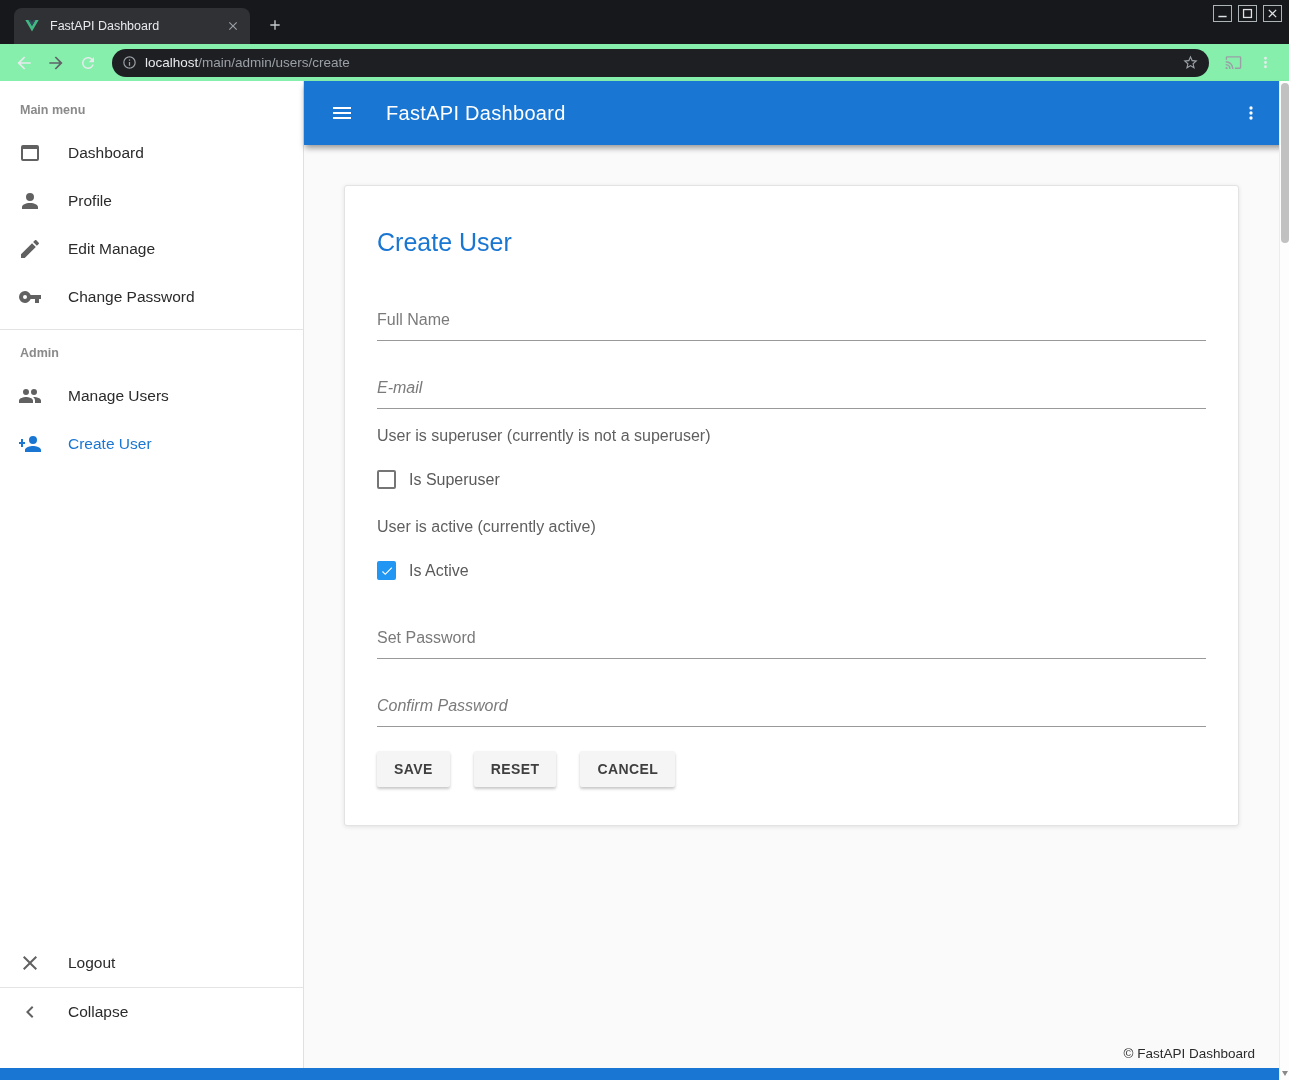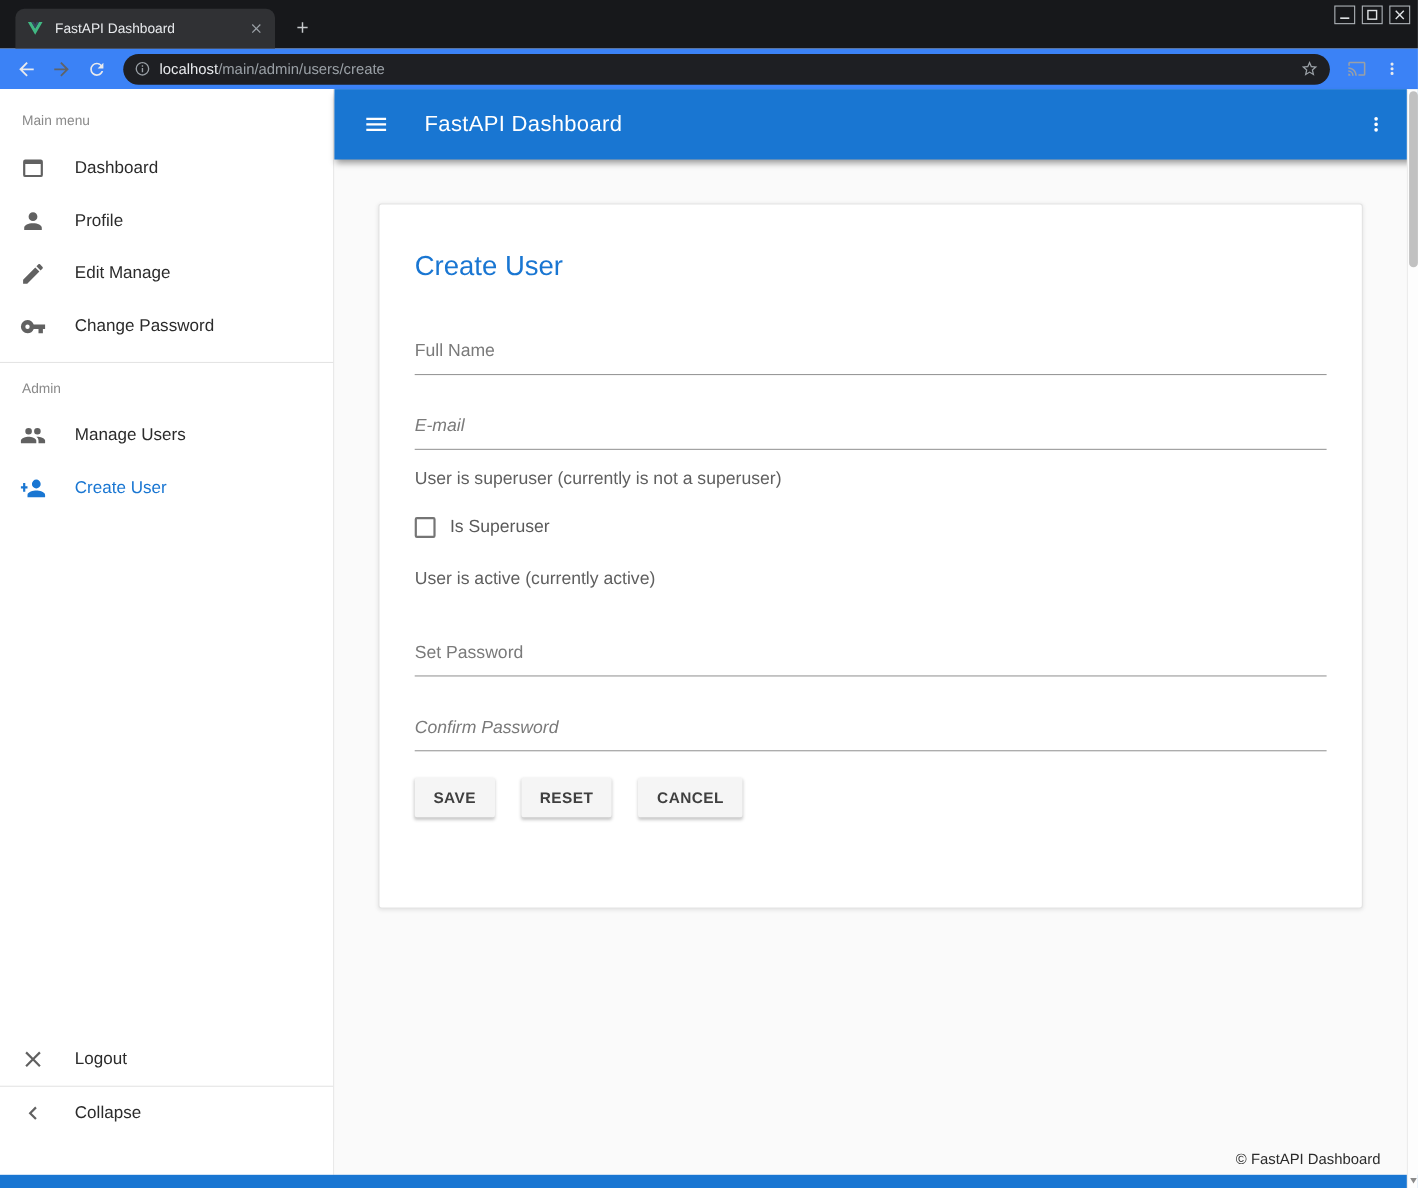--- a/index.html
+++ b/index.html
@@ -17,40 +17,40 @@
     background:#303134; border-radius:8px 8px 0 0;
     display:flex; align-items:center; padding:0 8px 0 10px;
   }
   .tab-favicon { width:16px; height:16px; margin-right:10px; flex:none; }
   .tab-title { color:#e8eaed; font-size:12.5px; flex:1; white-space:nowrap; overflow:hidden; }
   .tab-close { width:18px; height:18px; display:flex; align-items:center; justify-content:center; border-radius:50%; cursor:pointer; }
   .new-tab { position:absolute; left:262px; top:12px; width:26px; height:26px; display:flex; align-items:center; justify-content:center; border-radius:50%; cursor:pointer; }
   .win-controls { position:absolute; right:7px; top:5px; display:flex; gap:6px; }
   .win-btn { width:19px; height:17px; border:1px solid #aeb3b8; display:flex; align-items:center; justify-content:center; cursor:pointer; background:transparent; }
 
-  .navbar { height:37px; background:#3b82f6; display:flex; align-items:center; padding:0 8px; }
+  .navbar { height:37px; background:#86efac; display:flex; align-items:center; padding:0 8px; }
   .nav-btn { width:28px; height:28px; display:flex; align-items:center; justify-content:center; border-radius:50%; margin:0 2px; cursor:pointer; }
   .omnibox {
     flex:1; height:28px; background:#1e1f23; border-radius:14px;
     display:flex; align-items:center; padding:0 10px; margin:0 8px; min-width:0;
   }
   .url-text { font-size:13.5px; margin-left:8px; white-space:nowrap; overflow:hidden; }
   .url-host { color:#e8eaed; }
   .url-path { color:#9aa0a6; }
   .omni-star { margin-left:auto; }
 
   
   .app { height:999px; display:flex; flex-direction:column; }
   .app-body { flex:1; display:flex; min-height:0; }
 
   .sidebar {
     width:304px; background:#fff; border-right:1px solid #e0e0e0;
     display:flex; flex-direction:column; padding-bottom:32px; flex:none;
   }
-  .side-section-label { font-size:12.5px; color:#8a8a8a; padding:22px 0 12px 20px; }
+  .side-section-label { font-size:12.5px; color:#8a8a8a; padding:22px 0 12px 20px;font-weight:bold; }
   .side-section-label.admin { padding-top:16px; }
   .side-item { height:48px; display:flex; align-items:center; padding-left:18px; cursor:pointer; flex:none; }
   .side-item .s-icon { width:24px; height:24px; color:#616161; flex:none; }
   .side-item .s-label { margin-left:26px; font-size:15.5px; color:#2b2b2b; }
   .side-item.active .s-icon { color:#1976d2; }
   .side-item.active .s-label { color:#1976d2; }
   .side-divider { height:1px; background:#e4e4e4; flex:none; }
   .side-spacer { flex:1; }
 
   .main { flex:1; background:#fafafa; display:flex; flex-direction:column; min-width:0; }
@@ -311,20 +311,28 @@
 
           <div class="hint h1">User is superuser (currently is not a superuser)</div>
 
           <div class="checkbox-row">
             <span class="cbox"></span>
             <span class="cbox-label">Is Superuser</span>
           </div>
 
           <div class="hint h2">User is active (currently active)</div>
 
+          <div class="checkbox-row">
+            <span class="cbox checked">
+              <svg width="14" height="14" viewBox="0 0 24 24" fill="#ffffff">
+                  <path d="M21,7L9,19L3.5,13.5L4.91,12.09L9,16.17L19.59,5.59L21,7Z"></path>
+                </svg>
+            </span>
+            <span class="cbox-label">Is Active</span>
+          </div>
 
           <div class="tfield pw-field">
             <div class="tfield-label">Set Password</div>
             <div class="tfield-line"></div>
           </div>
 
           <div class="tfield gap">
             <div class="tfield-label">Confirm Password</div>
             <div class="tfield-line"></div>
           </div>

